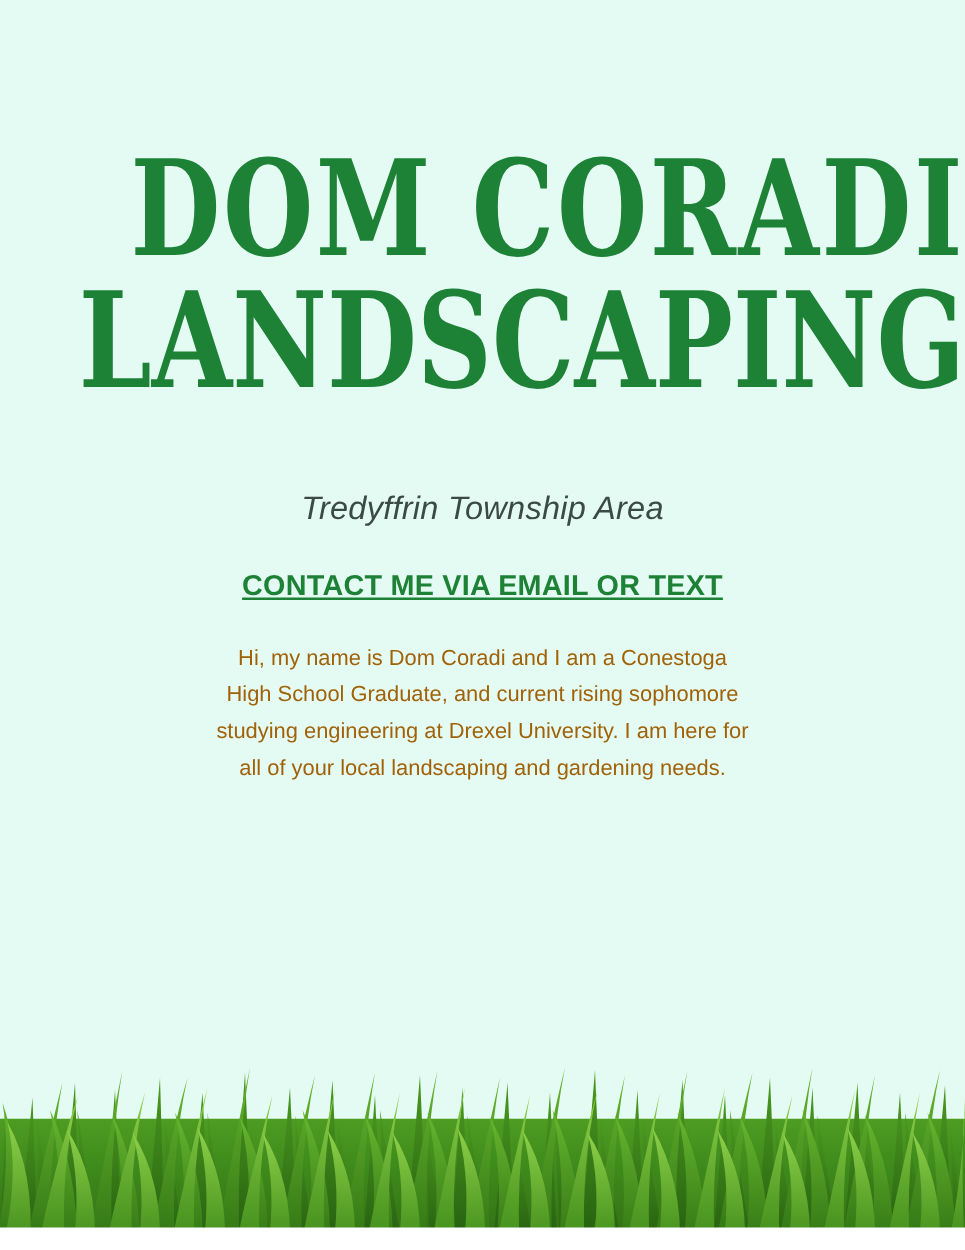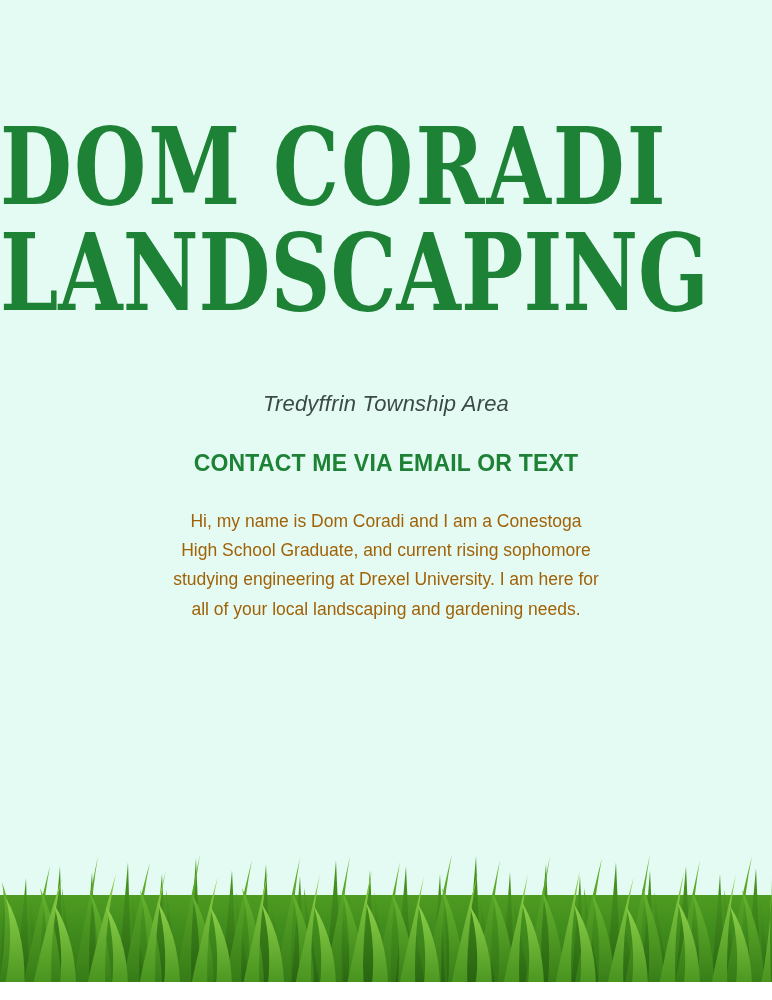--- a/index.html
+++ b/index.html
@@ -21,21 +21,21 @@
     background: #e4fbf4;
     overflow: hidden;
   }
   .content {
     position: relative;
     z-index: 3;
     padding-top: 118px;
     text-align: center;
   }
   .title-block {
-    text-align: left;
+    text-align: right;
     line-height: 0.92;
   }
   .title-line {
     display: block;
     color: #1e8236;
     font-family: "DejaVu Serif", serif;
     font-weight: bold;
     letter-spacing: 2px;
     text-transform: uppercase;
     transform: scaleY(1.28);
@@ -45,36 +45,37 @@
     font-size: 83px;
     margin-bottom: 30px;
   }
   .title-line-2 {
     font-size: 83px;
     letter-spacing: 0px;
     margin-bottom: 8px;
   }
   .subtitle {
     margin-top: 90px;
-    font-size: 22px;
+    font-size: 26px;
     font-style: italic;
     color: #3c4a45;
     font-family: "Liberation Sans", sans-serif;
     letter-spacing: 0.2px;
   }
   .contact-block {
     margin-top: 30px;
     color: #1e8236;
     font-weight: bold;
     font-size: 23px;
     line-height: 1.42;
     letter-spacing: 0.2px;
   }
   .contact-line {
     display: block;
+    text-decoration: underline;
   }
   .bio {
     margin: 28px auto 0 auto;
     width: 430px;
     font-size: 17.5px;
     line-height: 1.66;
     color: #a16207;
   }
   
   .grass-wrap {

